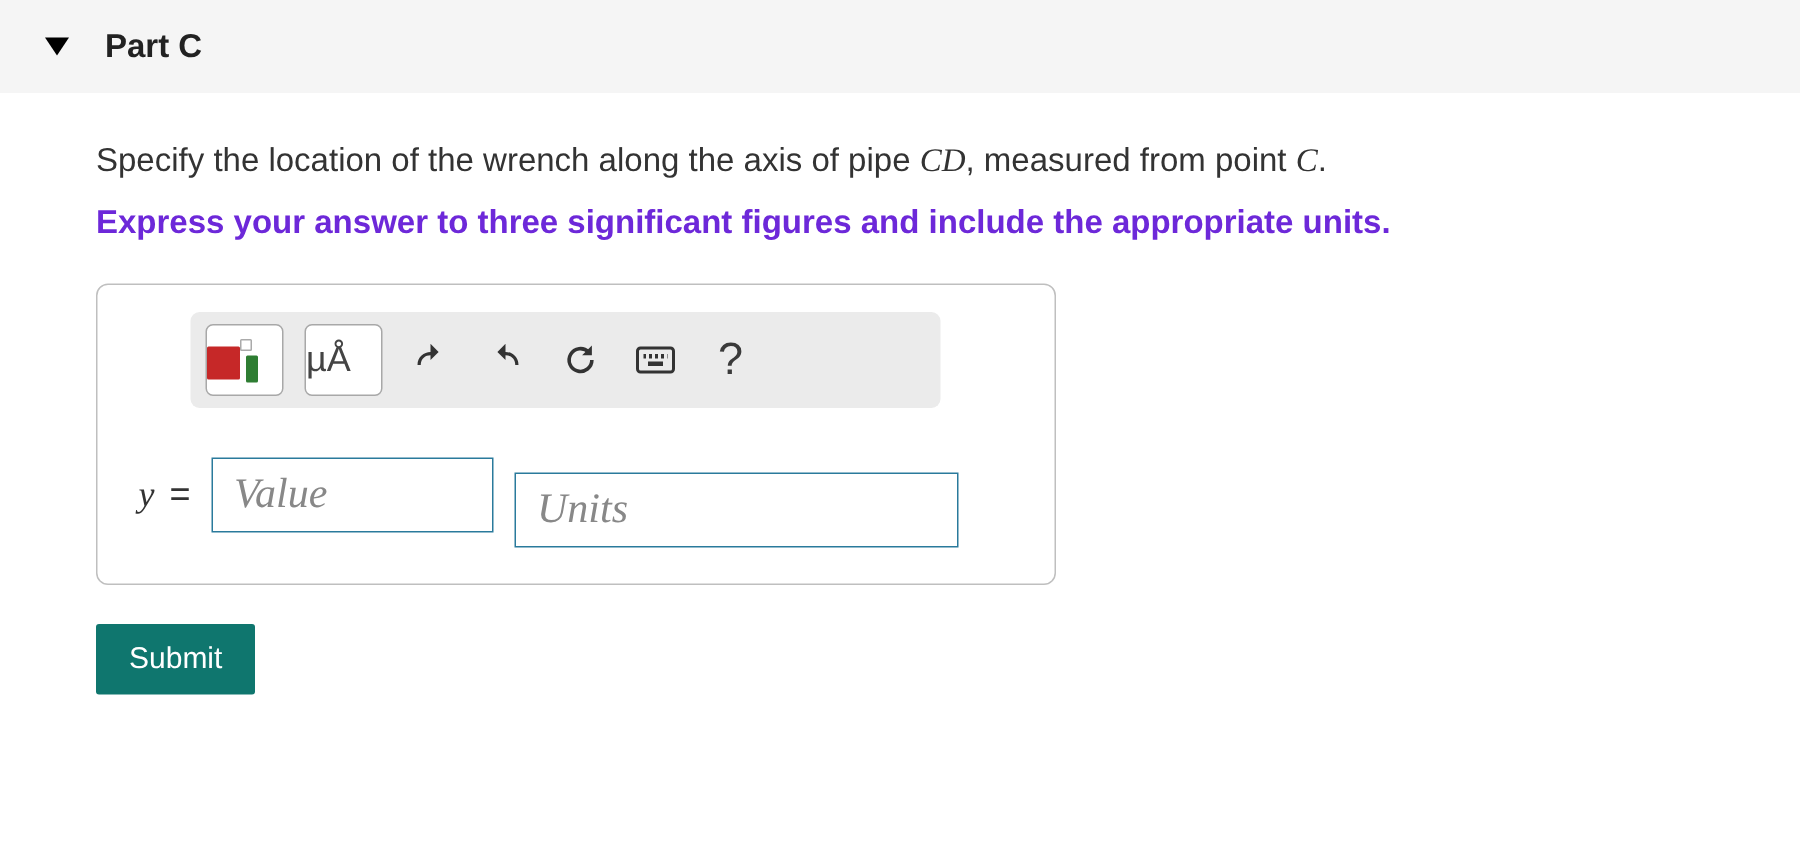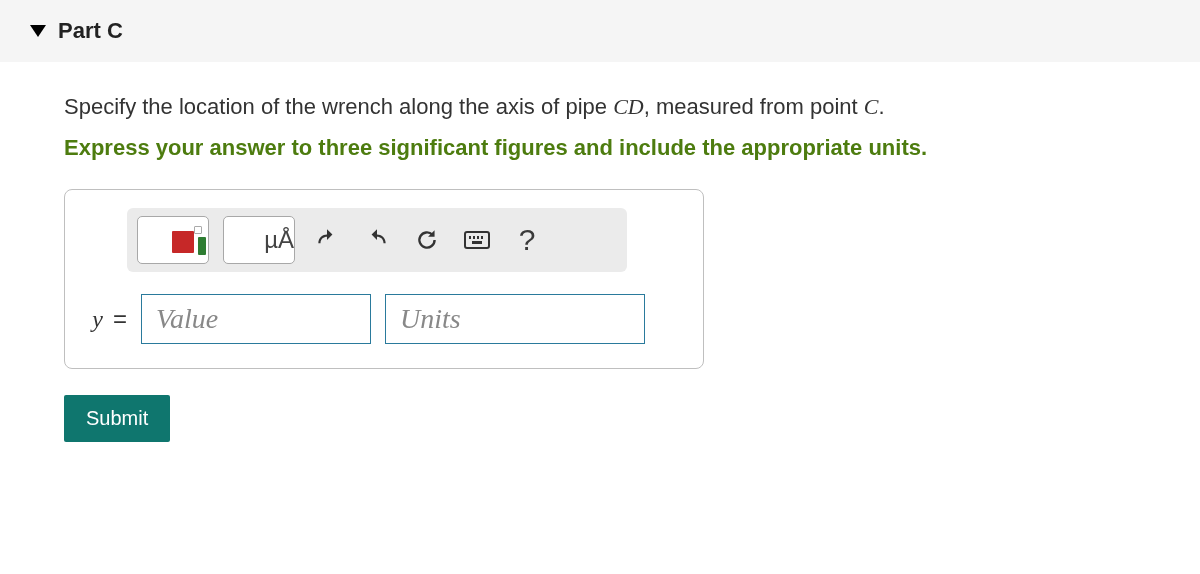--- a/index.html
+++ b/index.html
@@ -10,21 +10,21 @@
     color: #333;
     width: 1200px;
     height: 574px;
     overflow: hidden;
   }
   .part-header {
     background: #f5f5f5;
     padding: 18px 20px;
     display: flex;
     align-items: center;
-    gap: 12px;
+    gap: 24px;
   }
   .caret {
     width: 0;
     height: 0;
     border-left: 8px solid transparent;
     border-right: 8px solid transparent;
     border-top: 12px solid #000;
     margin-left: 10px;
   }
   .part-title {
@@ -36,21 +36,21 @@
     padding: 28px 96px 18px 64px;
   }
   .prompt {
     font-size: 22px;
     color: #333;
     line-height: 1.5;
   }
   .bold-instruction {
     font-weight: bold;
     font-size: 22px;
-    color: #4d7c0f;
+    color: #6d28d9;
     margin-top: 12px;
   }
   .math-it {
     font-family: Georgia, "Times New Roman", serif;
     font-style: italic;
   }
   .answer-box {
     margin-top: 28px;
     border: 1px solid #bfbfbf;
     border-radius: 8px;
@@ -64,28 +64,28 @@
     background: #ebebeb;
     border-radius: 6px;
     padding: 8px 10px;
     display: flex;
     align-items: center;
     gap: 14px;
     width: 500px;
     margin-left: 42px;
   }
   .tb-btn {
-    width: 72px;
+    width: 52px;
     height: 48px;
     background: #fff;
     border: 1px solid #a8a8a8;
     border-radius: 5px;
     display: flex;
     align-items: center;
-    justify-content: flex-end;
+    justify-content: flex-start;
     cursor: pointer;
     font-size: 24px;
     color: #444;
   }
   .tb-icon {
     width: 36px;
     height: 36px;
     display: flex;
     align-items: center;
     justify-content: center;
@@ -117,22 +117,22 @@
     height: 50px;
     display: flex;
     align-items: center;
     padding: 0 14px;
     font-family: Georgia, "Times New Roman", serif;
     font-style: italic;
     font-size: 28px;
     color: #888;
     background: #fff;
   }
-  .field.value { width: 230px; }
-  .field.units { width: 260px; }
+  .field.value { width: 188px; }
+  .field.units { width: 296px; margin-top: 21px; }
   .action-row {
     margin-top: 26px;
     display: flex;
     align-items: center;
     gap: 28px;
   }
   .submit-btn {
     background: #0f766e;
     color: #fff;
     border: none;

